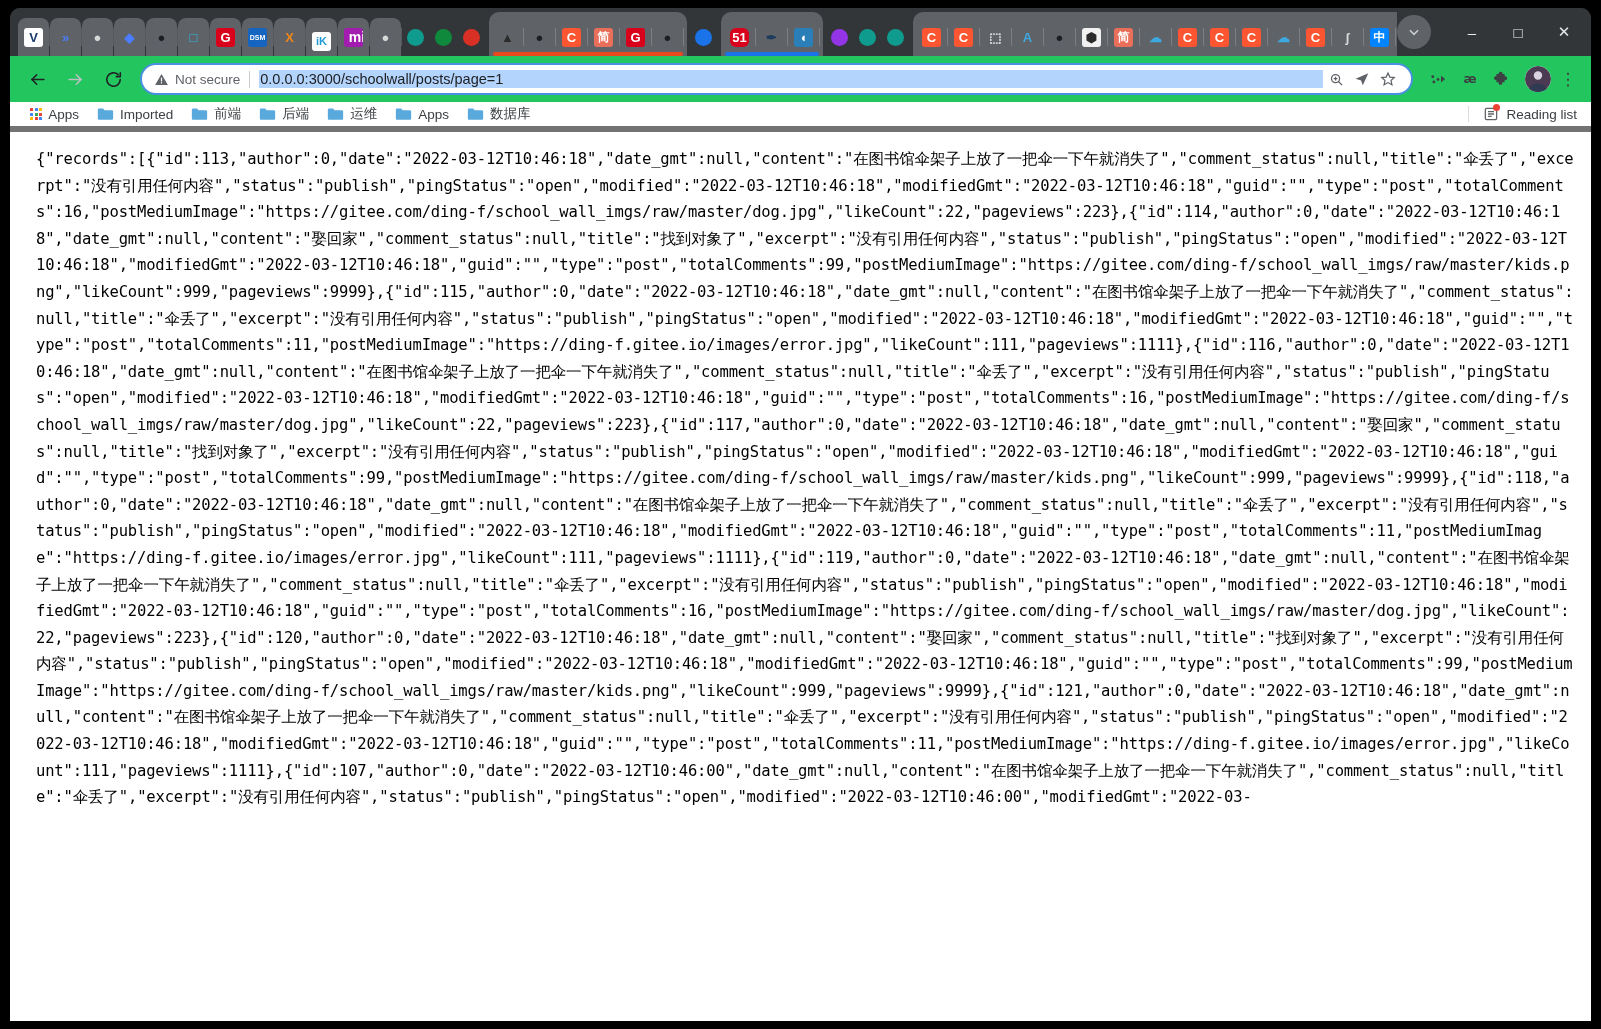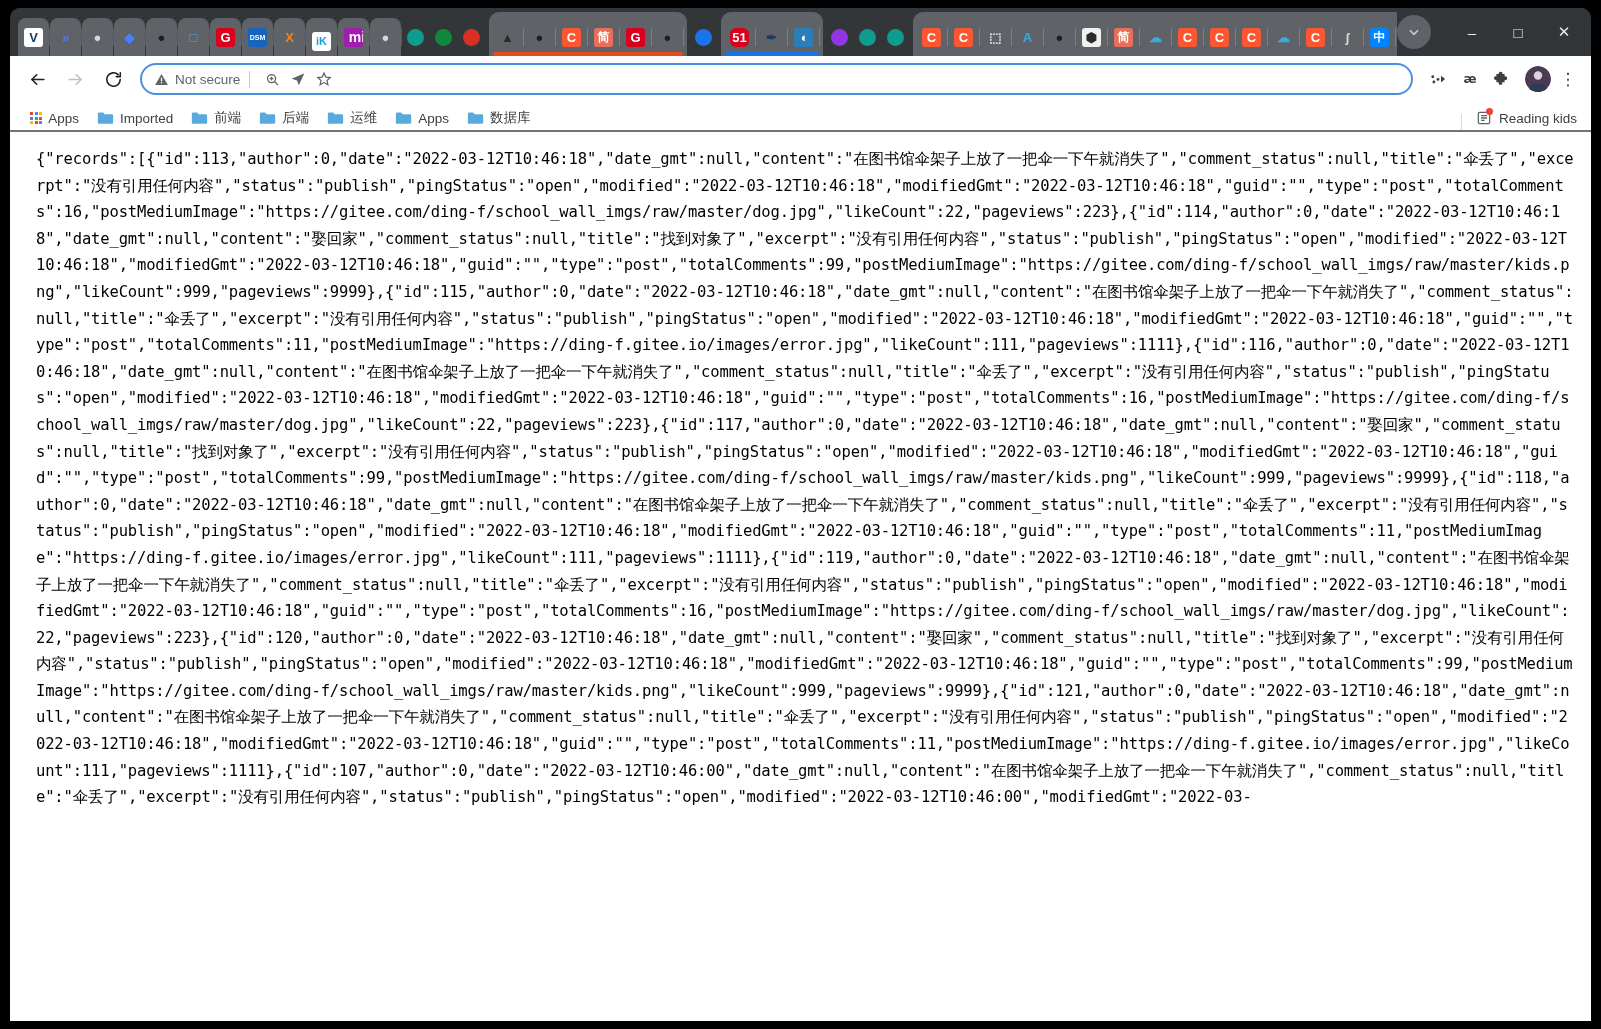--- a/index.html
+++ b/index.html
@@ -158,21 +158,21 @@
     display: flex;
     align-items: center;
     justify-content: center;
     color: #c8cdd1;
     cursor: pointer;
   }
 
   
   #toolbar {
     height: 46px;
-    background: #ffffff;
+    background: #22c55e;
     display: flex;
     align-items: center;
     padding: 0 10px;
     flex: 0 0 auto;
   }
   .nav-btn {
     width: 34px;
     height: 34px;
     display: flex;
     align-items: center;
@@ -272,23 +272,23 @@
     color: #3c4043;
     font-size: 17px;
     flex: 0 0 auto;
     cursor: pointer;
   }
 
   
   #bookmarks-bar {
     height: 30px;
     background: #ffffff;
-    border-bottom: 2px solid #737373;
-    display: flex;
-    align-items: flex-end;
+    border-bottom: 6px solid #737373;
+    display: flex;
+    align-items: center;
     padding: 0 10px 0 16px;
     flex: 0 0 auto;
   }
   .bm-item {
     display: flex;
     align-items: center;
     height: 24px;
     padding: 0 8px 0 4px;
     margin-right: 6px;
     border-radius: 4px;
@@ -573,20 +573,21 @@
           <span id="not-secure-icon">
             <svg width="15" height="15" viewBox="0 0 24 24" fill="#5f6368">
               <path d="M12 3.2 1.8 20.6h20.4L12 3.2z"></path>
               <rect x="11" y="9" width="2" height="6" fill="#ffffff"></rect>
               <rect x="11" y="16.2" width="2" height="2" fill="#ffffff"></rect>
             </svg>
           </span>
           <span id="not-secure-label">Not secure</span>
         </div>
         <div id="omnibox-separator"></div>
+        <div id="url-text" title="0.0.0.0:3000/schoolwall/posts/page=1">0.0.0.0:3000/schoolwall/posts/page=1</div>
         <div class="omni-icon">
           <svg width="15" height="15" viewBox="0 0 24 24" fill="none" stroke="currentColor" stroke-width="2">
             <circle cx="10.5" cy="10.5" r="6.5"></circle>
             <line x1="15.5" y1="15.5" x2="21" y2="21"></line>
             <line x1="7.5" y1="10.5" x2="13.5" y2="10.5"></line>
             <line x1="10.5" y1="7.5" x2="10.5" y2="13.5"></line>
           </svg>
         </div>
         <div class="omni-icon">
           <svg width="16" height="16" viewBox="0 0 24 24" fill="currentColor">
@@ -686,21 +687,21 @@
       <div id="reading-list-button">
         <span id="reading-list-icon">
           <svg width="16" height="16" viewBox="0 0 24 24" fill="none" stroke="#5f6368" stroke-width="1.9">
             <rect x="3.5" y="3.5" width="17" height="17" rx="2"></rect>
             <line x1="7.5" y1="8.5" x2="16.5" y2="8.5"></line>
             <line x1="7.5" y1="12" x2="16.5" y2="12"></line>
             <line x1="7.5" y1="15.5" x2="13" y2="15.5"></line>
           </svg>
           <span class="dot"></span>
         </span>
-        <span id="reading-list-label">Reading kids</span>
+        <span id="reading-list-label">Reading list</span>
       </div>
     </div>
 
     <div id="page-viewport">
       <div id="json-body">{"records":[{"id":113,"author":0,"date":"2022-03-12T10:46:18","date_gmt":null,"content":"在图书馆伞架子上放了一把伞一下午就消失了","comment_status":null,"title":"伞丢了","excerpt":"没有引用任何内容","status":"publish","pingStatus":"open","modified":"2022-03-12T10:46:18","modifiedGmt":"2022-03-12T10:46:18","guid":"","type":"post","totalComments":16,"postMediumImage":"https://gitee.com/ding-f/school_wall_imgs/raw/master/dog.jpg","likeCount":22,"pageviews":223},{"id":114,"author":0,"date":"2022-03-12T10:46:18","date_gmt":null,"content":"娶回家","comment_status":null,"title":"找到对象了","excerpt":"没有引用任何内容","status":"publish","pingStatus":"open","modified":"2022-03-12T10:46:18","modifiedGmt":"2022-03-12T10:46:18","guid":"","type":"post","totalComments":99,"postMediumImage":"https://gitee.com/ding-f/school_wall_imgs/raw/master/kids.png","likeCount":999,"pageviews":9999},{"id":115,"author":0,"date":"2022-03-12T10:46:18","date_gmt":null,"content":"在图书馆伞架子上放了一把伞一下午就消失了","comment_status":null,"title":"伞丢了","excerpt":"没有引用任何内容","status":"publish","pingStatus":"open","modified":"2022-03-12T10:46:18","modifiedGmt":"2022-03-12T10:46:18","guid":"","type":"post","totalComments":11,"postMediumImage":"https://ding-f.gitee.io/images/error.jpg","likeCount":111,"pageviews":1111},{"id":116,"author":0,"date":"2022-03-12T10:46:18","date_gmt":null,"content":"在图书馆伞架子上放了一把伞一下午就消失了","comment_status":null,"title":"伞丢了","excerpt":"没有引用任何内容","status":"publish","pingStatus":"open","modified":"2022-03-12T10:46:18","modifiedGmt":"2022-03-12T10:46:18","guid":"","type":"post","totalComments":16,"postMediumImage":"https://gitee.com/ding-f/school_wall_imgs/raw/master/dog.jpg","likeCount":22,"pageviews":223},{"id":117,"author":0,"date":"2022-03-12T10:46:18","date_gmt":null,"content":"娶回家","comment_status":null,"title":"找到对象了","excerpt":"没有引用任何内容","status":"publish","pingStatus":"open","modified":"2022-03-12T10:46:18","modifiedGmt":"2022-03-12T10:46:18","guid":"","type":"post","totalComments":99,"postMediumImage":"https://gitee.com/ding-f/school_wall_imgs/raw/master/kids.png","likeCount":999,"pageviews":9999},{"id":118,"author":0,"date":"2022-03-12T10:46:18","date_gmt":null,"content":"在图书馆伞架子上放了一把伞一下午就消失了","comment_status":null,"title":"伞丢了","excerpt":"没有引用任何内容","status":"publish","pingStatus":"open","modified":"2022-03-12T10:46:18","modifiedGmt":"2022-03-12T10:46:18","guid":"","type":"post","totalComments":11,"postMediumImage":"https://ding-f.gitee.io/images/error.jpg","likeCount":111,"pageviews":1111},{"id":119,"author":0,"date":"2022-03-12T10:46:18","date_gmt":null,"content":"在图书馆伞架子上放了一把伞一下午就消失了","comment_status":null,"title":"伞丢了","excerpt":"没有引用任何内容","status":"publish","pingStatus":"open","modified":"2022-03-12T10:46:18","modifiedGmt":"2022-03-12T10:46:18","guid":"","type":"post","totalComments":16,"postMediumImage":"https://gitee.com/ding-f/school_wall_imgs/raw/master/dog.jpg","likeCount":22,"pageviews":223},{"id":120,"author":0,"date":"2022-03-12T10:46:18","date_gmt":null,"content":"娶回家","comment_status":null,"title":"找到对象了","excerpt":"没有引用任何内容","status":"publish","pingStatus":"open","modified":"2022-03-12T10:46:18","modifiedGmt":"2022-03-12T10:46:18","guid":"","type":"post","totalComments":99,"postMediumImage":"https://gitee.com/ding-f/school_wall_imgs/raw/master/kids.png","likeCount":999,"pageviews":9999},{"id":121,"author":0,"date":"2022-03-12T10:46:18","date_gmt":null,"content":"在图书馆伞架子上放了一把伞一下午就消失了","comment_status":null,"title":"伞丢了","excerpt":"没有引用任何内容","status":"publish","pingStatus":"open","modified":"2022-03-12T10:46:18","modifiedGmt":"2022-03-12T10:46:18","guid":"","type":"post","totalComments":11,"postMediumImage":"https://ding-f.gitee.io/images/error.jpg","likeCount":111,"pageviews":1111},{"id":107,"author":0,"date":"2022-03-12T10:46:00","date_gmt":null,"content":"在图书馆伞架子上放了一把伞一下午就消失了","comment_status":null,"title":"伞丢了","excerpt":"没有引用任何内容","status":"publish","pingStatus":"open","modified":"2022-03-12T10:46:00","modifiedGmt":"2022-03-</div>
     </div>
 
   </div>
 </div>
 

